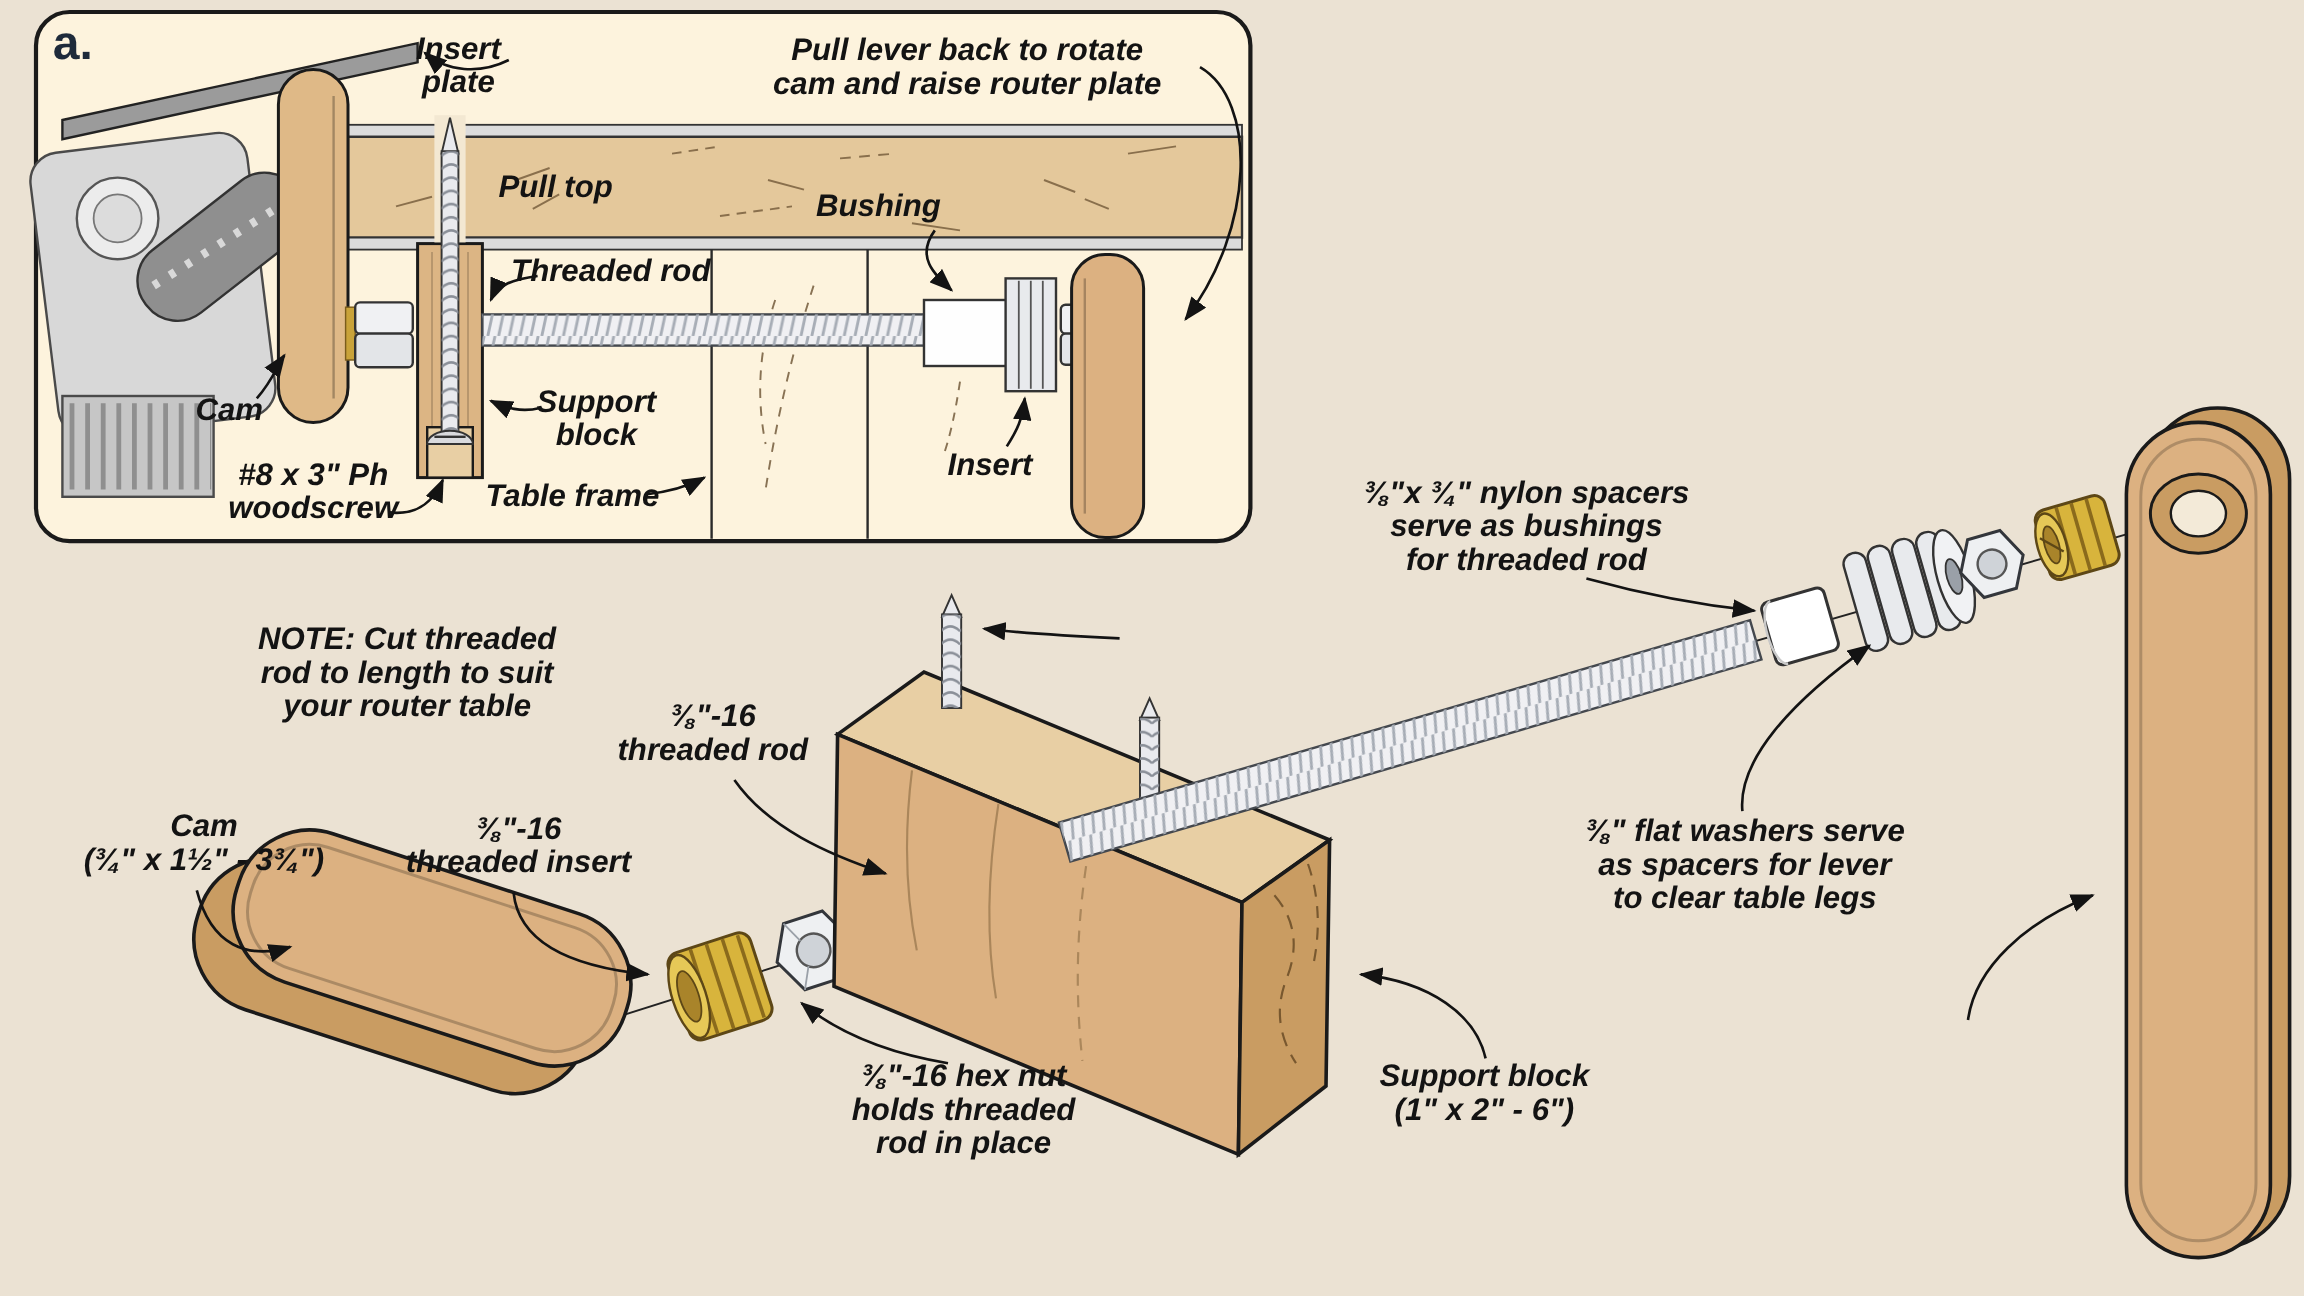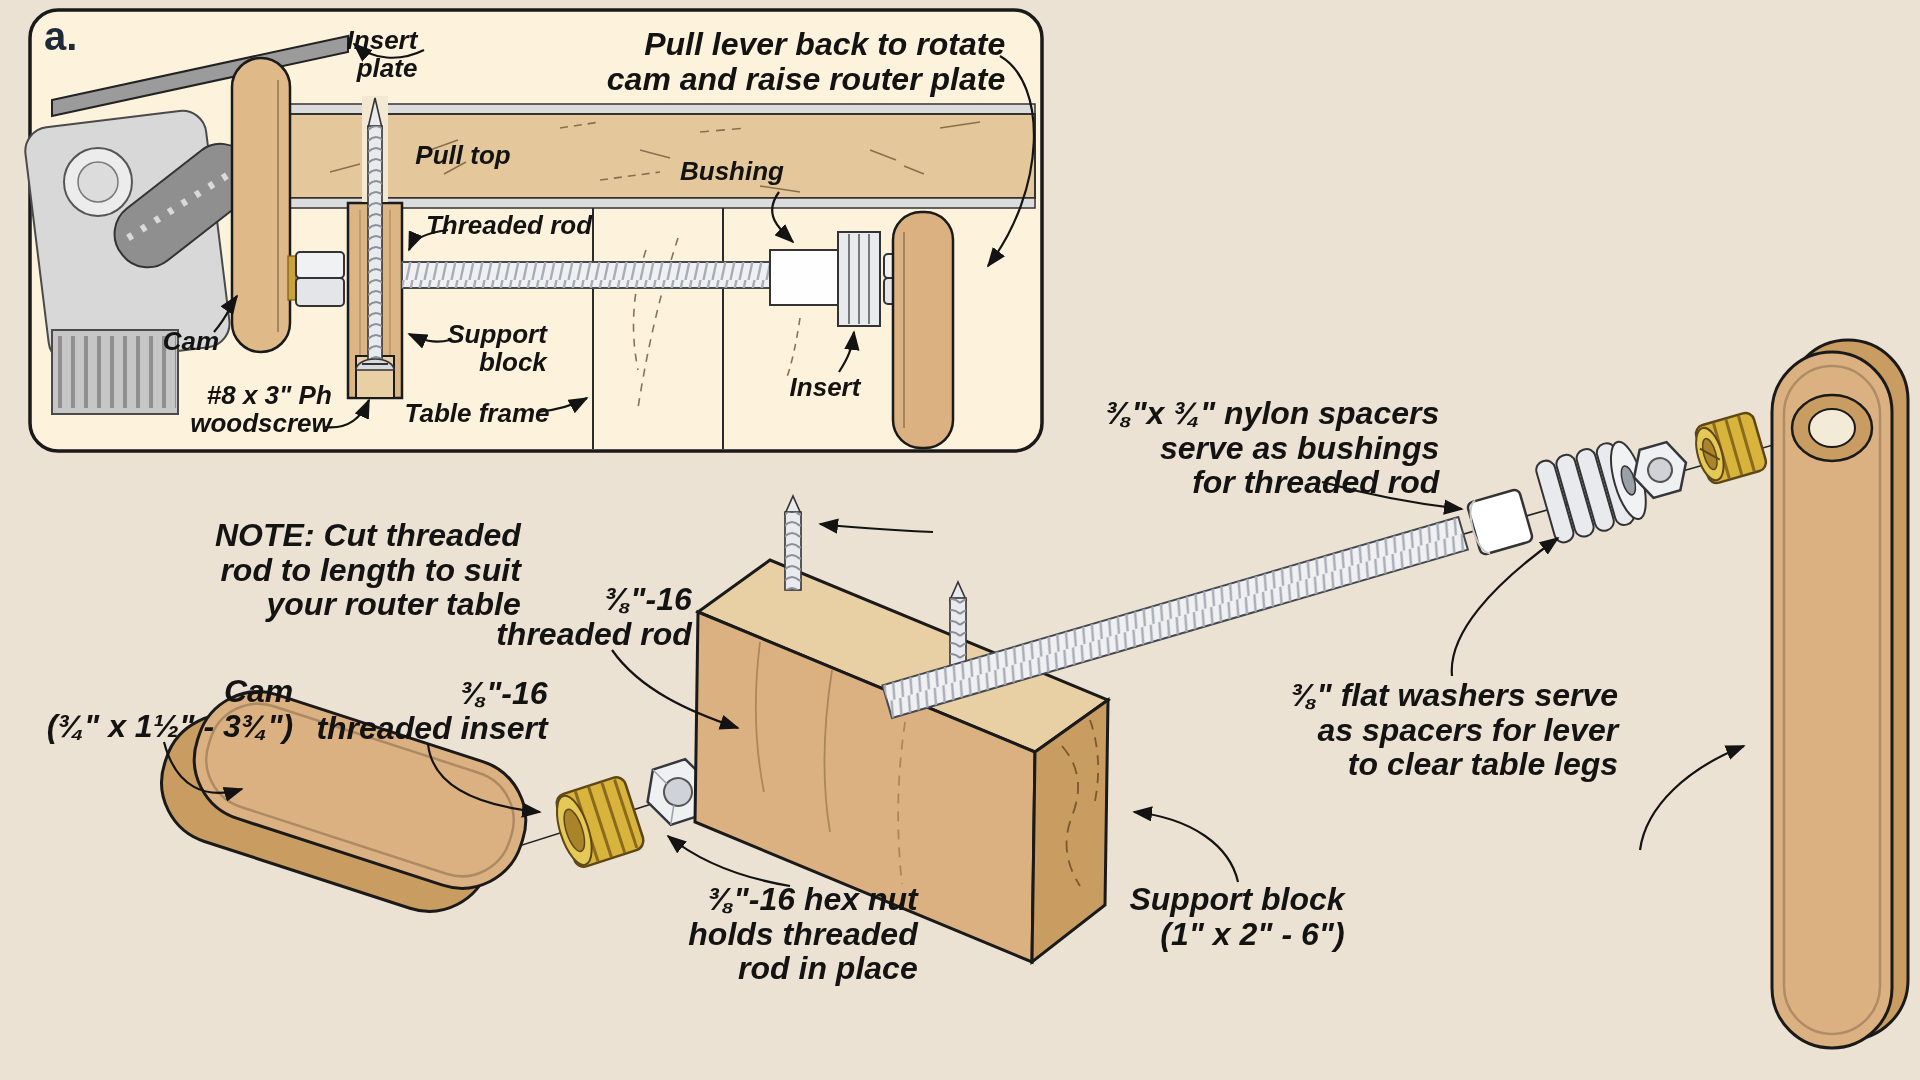--- a/index.html
+++ b/index.html
@@ -1,22 +1,22 @@
 <!DOCTYPE html>
 <html><head>
 <meta charset="utf-8">
 <style>
   html,body{margin:0;padding:0;background:#ebe2d3;}
   #stage{position:relative;width:1920px;height:1080px;overflow:hidden;
          background:#ebe2d3;font-family:"Liberation Sans",sans-serif;}
   svg{position:absolute;left:0;top:0;}
   .lbl{position:absolute;font:700 italic 26px/1.08 "Liberation Sans",sans-serif;
-       color:#131313;white-space:pre-line;text-align:right;transform:translateX(-50%);}
-  .lbl.big{font-size:32px;}
-  .lbl.left{text-align:right;transform:none;}
+       color:#131313;white-space:pre-line;text-align:center;transform:translateX(-50%);}
+  .lbl.big{font-size:26px;}
+  .lbl.left{text-align:center;transform:none;}
   .lbl b{font-weight:900;}
   #a-tag{position:absolute;font:900 40px/1 "Liberation Sans",sans-serif;
          color:#1e2a3a;font-style:normal;}
 </style>
 </head>
 <body>
 
 <div id="stage">
 
 <svg width="1920" height="1080" viewBox="0 0 1920 1080">

